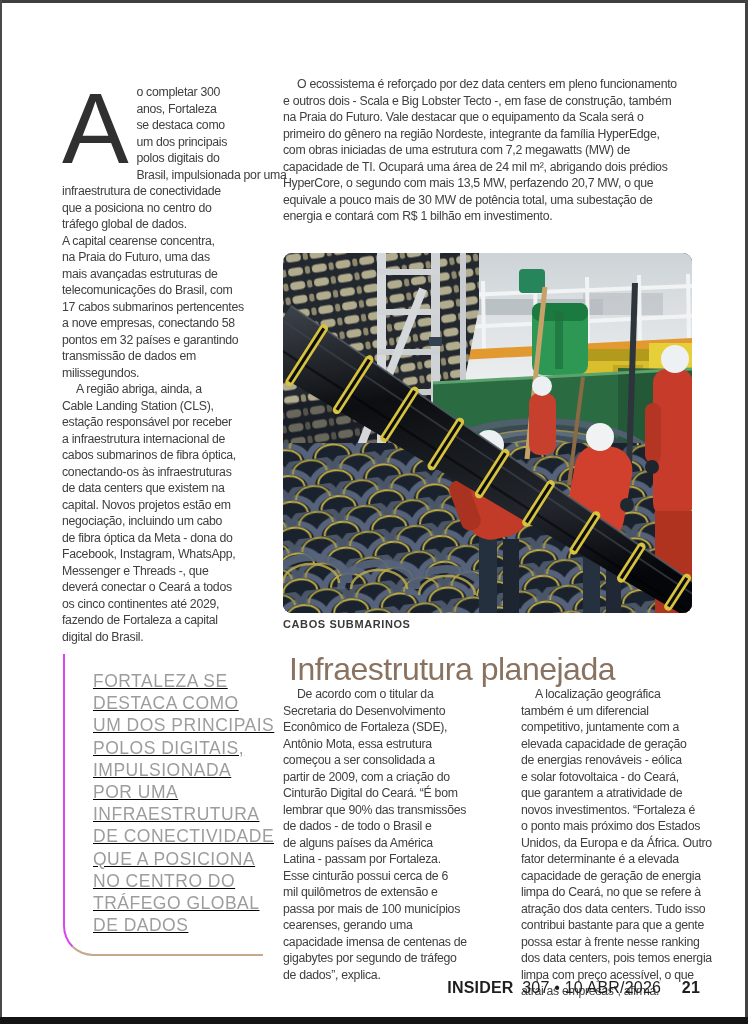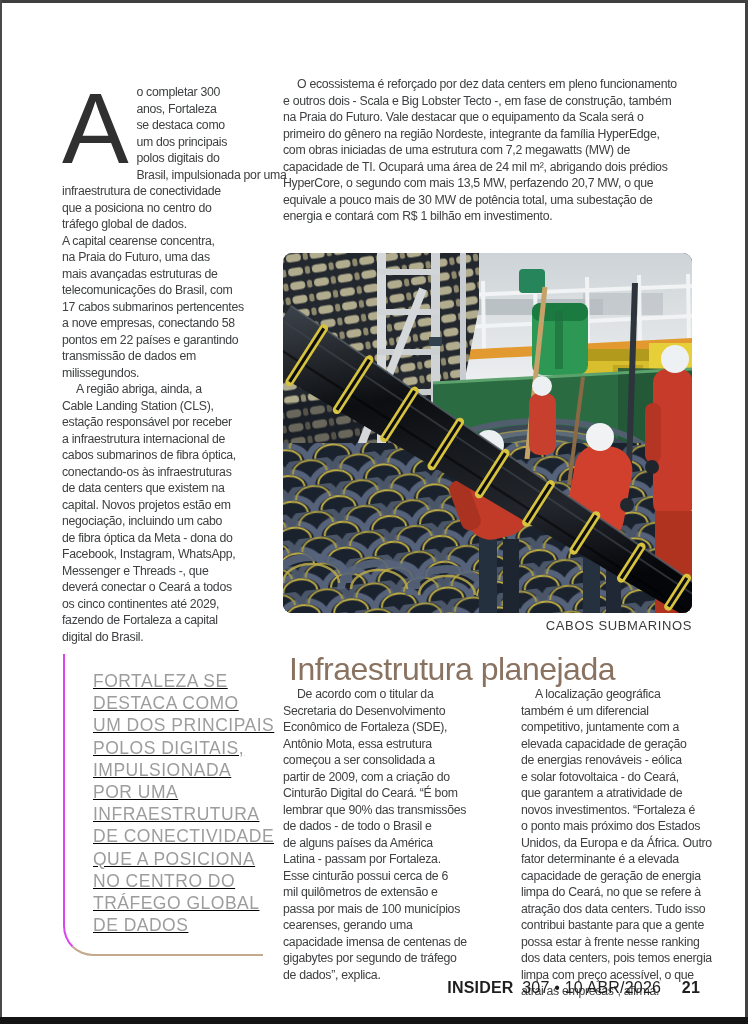--- a/index.html
+++ b/index.html
@@ -26,22 +26,22 @@
     float:left;font-size:100px;line-height:84px;height:83px;
     margin:2px 8px 0 0;color:#303030;font-weight:400;
   }
 
   .lead-right{position:absolute;left:283px;top:76px;width:440px;}
 
   .photo-fig{position:absolute;left:283px;top:253px;width:409px;margin:0;}
   .photo-crop{width:409px;height:360px;border-radius:9px;overflow:hidden;background:#1a222e;}
   .photo-crop svg{display:block;}
   .photo-caption{
-    display:block;margin-top:5px;font-size:13px;font-weight:400;
-    letter-spacing:0.6px;color:#3a3a3a;text-align:right;
+    display:block;margin-top:5px;font-size:11px;font-weight:700;
+    letter-spacing:0.6px;color:#3a3a3a;
   }
 
   .headline{
     position:absolute;left:281px;top:642px;margin:8px;
     font-size:32px;line-height:38px;font-weight:400;letter-spacing:-0.5px;
     color:#8a7260;
   }
 
   .col-mid{position:absolute;left:283px;top:686px;width:230px;}
   .col-right{position:absolute;left:521px;top:686px;width:245px;}
@@ -83,21 +83,21 @@
 Brasil, impulsionada por uma
 infraestrutura de conectividade
 que a posiciona no centro do
 tráfego global de dados.</span></p>
     <p class="body-text">A capital cearense concentra,
 na Praia do Futuro, uma das
 mais avançadas estruturas de
 telecomunicações do Brasil, com
 17 cabos submarinos pertencentes
 a nove empresas, conectando 58
-pontos em 22 países e garantindo
+pontos em 32 países e garantindo
 transmissão de dados em
 milissegundos.</p>
     <p class="body-text ind">A região abriga, ainda, a
 Cable Landing Station (CLS),
 estação responsável por receber
 a infraestrutura internacional de
 cabos submarinos de fibra óptica,
 conectando-os às infraestruturas
 de data centers que existem na
 capital. Novos projetos estão em

